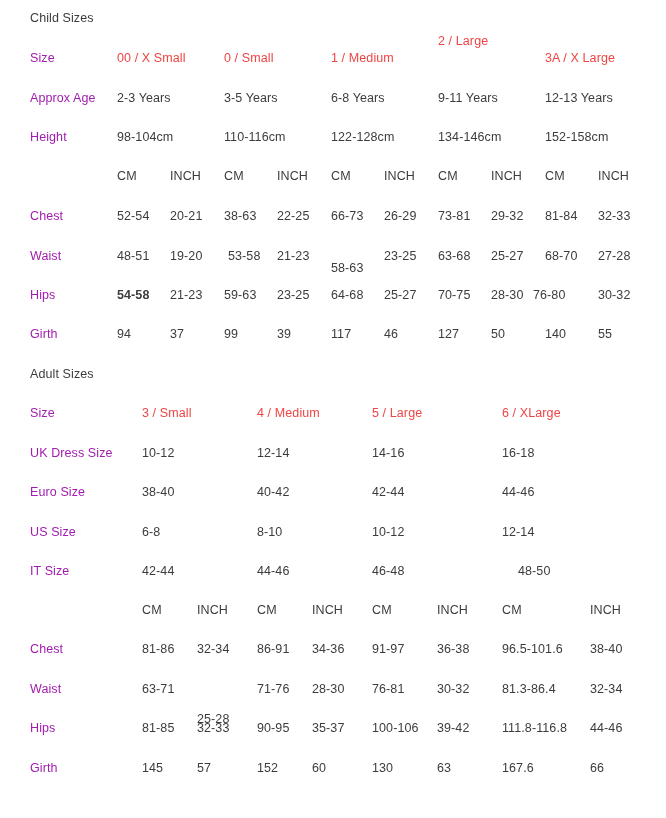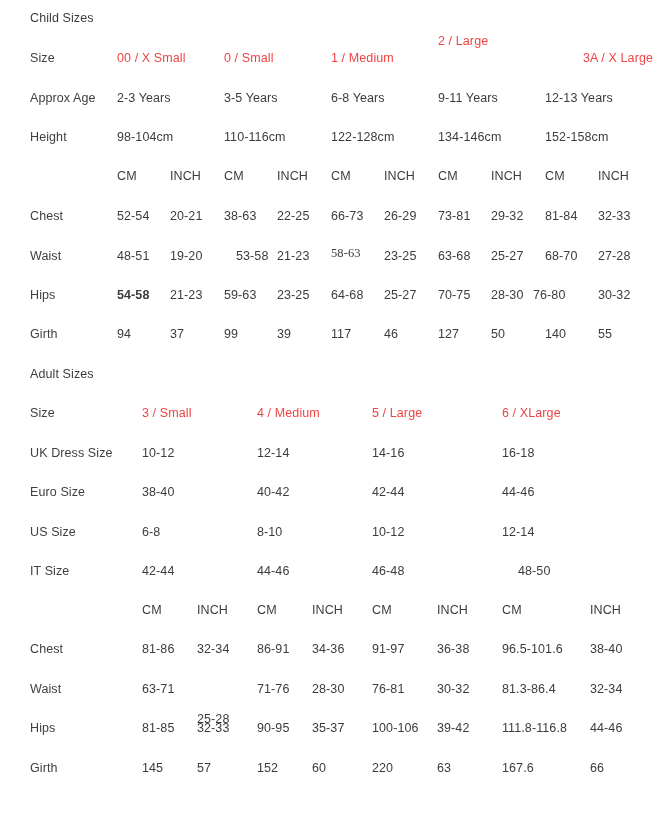--- a/index.html
+++ b/index.html
@@ -34,42 +34,42 @@
   }
   .section-title {
     position: absolute;
     white-space: nowrap;
     font-size: 12.5px;
     line-height: 16px;
     color: #3c3c3c;
     letter-spacing: 0.1px;
   }
   .rowlabel {
-    color: #404040;
+    color: #a21caf;
   }
   .unit {
     color: #3c3c3c;
   }
   .sizehdr {
     color: #ef4444;
   }
 </style>
 </head>
 <body>
 
 <div class="sheet">
 
   <div class="section-title" style="left:30px; top:10px;">Child Sizes</div>
 
   <div class="cell rowlabel" style="left:30px; top:50px;">Size</div>
   <div class="cell sizehdr" style="left:117px; top:50px;">00 / X Small</div>
   <div class="cell sizehdr" style="left:224px; top:50px;">0 / Small</div>
   <div class="cell sizehdr" style="left:331px; top:50px;">1 / Medium</div>
   <div class="cell sizehdr" style="left:438px; top:33px;">2 / Large</div>
-  <div class="cell sizehdr" style="left:545px; top:50px;margin-left:38px;">3A / X Large</div>
+  <div class="cell sizehdr" style="left:545px; top:50px;">3A / X Large</div>
 
   <div class="cell rowlabel" style="left:30px; top:90px;">Approx Age</div>
   <div class="cell" style="left:117px; top:90px;">2-3 Years</div>
   <div class="cell" style="left:224px; top:90px;">3-5 Years</div>
   <div class="cell" style="left:331px; top:90px;">6-8 Years</div>
   <div class="cell" style="left:438px; top:90px;">9-11 Years</div>
   <div class="cell" style="left:545px; top:90px;">12-13 Years</div>
 
   <div class="cell rowlabel" style="left:30px; top:129px;">Height</div>
   <div class="cell" style="left:117px; top:129px;">98-104cm</div>
@@ -97,23 +97,23 @@
   <div class="cell" style="left:331px; top:208px;">66-73</div>
   <div class="cell" style="left:384px; top:208px;">26-29</div>
   <div class="cell" style="left:438px; top:208px;">73-81</div>
   <div class="cell" style="left:491px; top:208px;">29-32</div>
   <div class="cell" style="left:545px; top:208px;">81-84</div>
   <div class="cell" style="left:598px; top:208px;">32-33</div>
 
   <div class="cell rowlabel" style="left:30px; top:248px;">Waist</div>
   <div class="cell" style="left:117px; top:248px;">48-51</div>
   <div class="cell" style="left:170px; top:248px;">19-20</div>
-  <div class="cell" style="left:236px; top:248px;">53-58</div>
+  <div class="cell" style="left:228px; top:248px;">53-58</div>
   <div class="cell" style="left:277px; top:248px;">21-23</div>
-  <div class="cell" style="left:331px; top:245px;font-family:Liberation Serif, serif;">58-63</div>
+  <div class="cell" style="left:331px; top:260px;">58-63</div>
   <div class="cell" style="left:384px; top:248px;">23-25</div>
   <div class="cell" style="left:438px; top:248px;">63-68</div>
   <div class="cell" style="left:491px; top:248px;">25-27</div>
   <div class="cell" style="left:545px; top:248px;">68-70</div>
   <div class="cell" style="left:598px; top:248px;">27-28</div>
 
   <div class="cell rowlabel" style="left:30px; top:287px;">Hips</div>
   <div class="cell" style="left:117px; top:287px;font-weight:bold;">54-58</div>
   <div class="cell" style="left:170px; top:287px;">21-23</div>
   <div class="cell" style="left:224px; top:287px;">59-63</div>
@@ -206,18 +206,18 @@
   <div class="cell" style="left:372px; top:720px;">100-106</div>
   <div class="cell" style="left:437px; top:720px;">39-42</div>
   <div class="cell" style="left:502px; top:720px;">111.8-116.8</div>
   <div class="cell" style="left:590px; top:720px;">44-46</div>
 
   <div class="cell rowlabel" style="left:30px; top:760px;">Girth</div>
   <div class="cell" style="left:142px; top:760px;">145</div>
   <div class="cell" style="left:197px; top:760px;">57</div>
   <div class="cell" style="left:257px; top:760px;">152</div>
   <div class="cell" style="left:312px; top:760px;">60</div>
-  <div class="cell" style="left:372px; top:760px;">220</div>
+  <div class="cell" style="left:372px; top:760px;">130</div>
   <div class="cell" style="left:437px; top:760px;">63</div>
   <div class="cell" style="left:502px; top:760px;">167.6</div>
   <div class="cell" style="left:590px; top:760px;">66</div>
 
 </div>
 
 </body></html>

